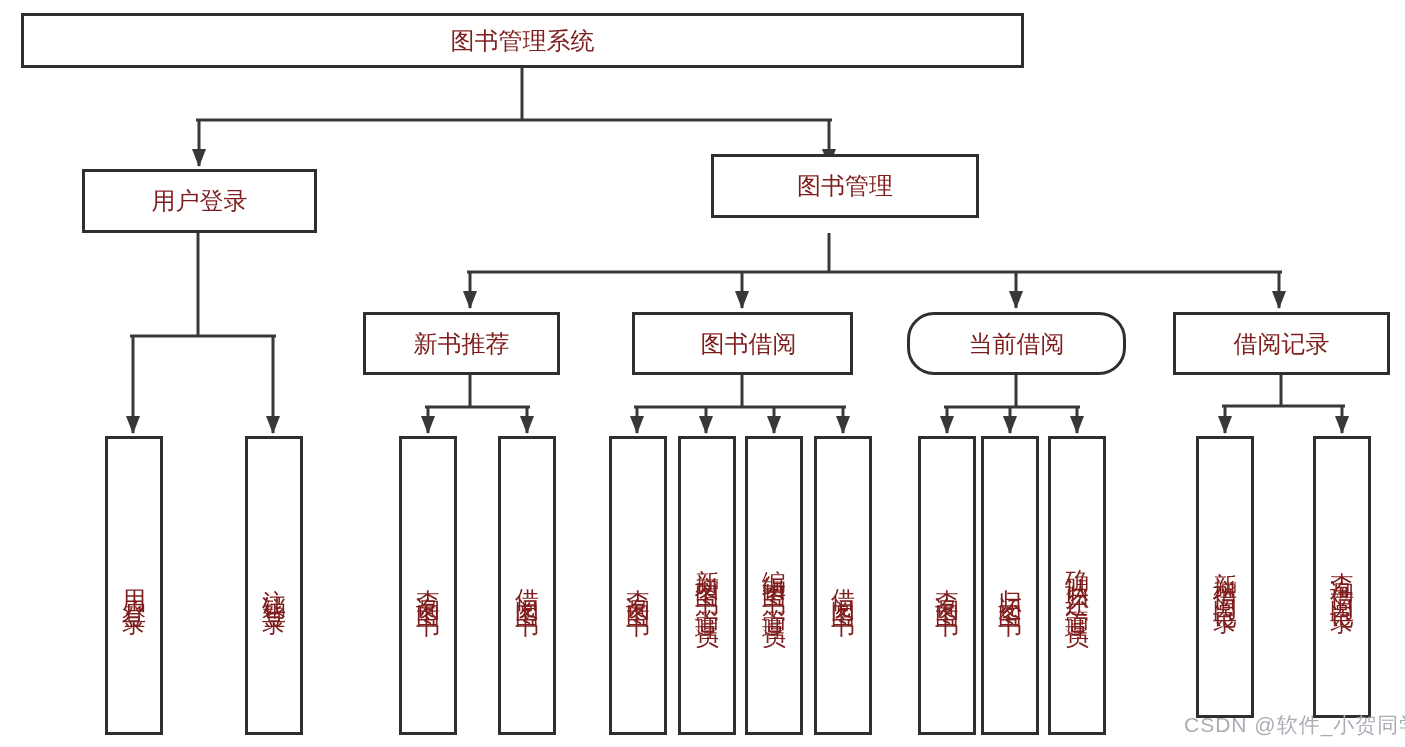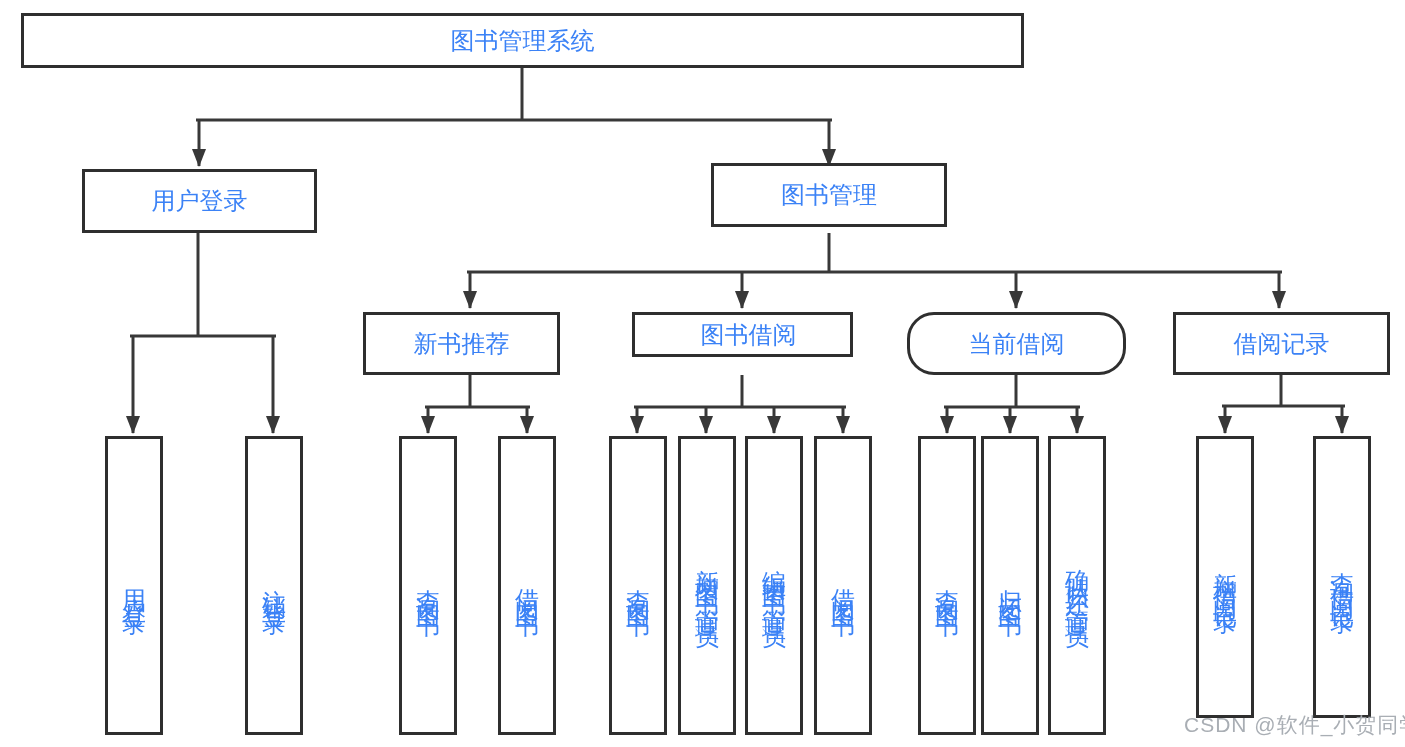--- a/index.html
+++ b/index.html
@@ -3,21 +3,21 @@
 <meta charset="utf-8">
 <style>
   html,body{margin:0;padding:0;background:#ffffff;}
   body{font-family:"Liberation Sans","DejaVu Sans",sans-serif;}
   .canvas{position:relative;width:1405px;height:747px;background:#ffffff;overflow:hidden;}
   .wires{position:absolute;left:0;top:0;z-index:0;}
   .wires line{stroke:#383838;stroke-width:3;}
   .wires line.bar{stroke-linecap:square;}
   .box{
     position:absolute;box-sizing:border-box;background:#ffffff;
-    border:3px solid #2f2f2f;color:#3b82f6;z-index:1;
+    border:3px solid #2f2f2f;color:#7f1d1d;z-index:1;
     display:flex;align-items:center;justify-content:center;
     font-size:24px;line-height:1;white-space:nowrap;
   }
   .vbox{
     writing-mode:vertical-rl;text-orientation:mixed;
     letter-spacing:8px;
   }
   .watermark{
     position:absolute;left:1184px;top:711px;z-index:2;
     font-size:21px;color:#a9aeb4;letter-spacing:1px;white-space:nowrap;
@@ -90,28 +90,28 @@
     </g>
   </svg>
 
   <div class="box" style="left:21px;top:13px;width:1003px;height:55px;">
     <span>图书管理系统</span>
   </div>
 
   <div class="box" style="left:82px;top:169px;width:235px;height:64px;">
     <span>用户登录</span>
   </div>
-  <div class="box" style="left:711px;top:163px;width:236px;height:64px;">
+  <div class="box" style="left:711px;top:154px;width:268px;height:64px;">
     <span>图书管理</span>
   </div>
 
   <div class="box" style="left:363px;top:312px;width:197px;height:63px;">
     <span>新书推荐</span>
   </div>
-  <div class="box" style="left:632px;top:312px;width:221px;height:45px;padding-left:12px;">
+  <div class="box" style="left:632px;top:312px;width:221px;height:63px;padding-left:12px;">
     <span>图书借阅</span>
   </div>
   <div class="box" style="left:907px;top:312px;width:219px;height:63px;border-radius:27px;">
     <span>当前借阅</span>
   </div>
   <div class="box" style="left:1173px;top:312px;width:217px;height:63px;">
     <span>借阅记录</span>
   </div>
 
   <div class="box vbox" style="left:105px;top:436px;width:58px;height:299px;">

